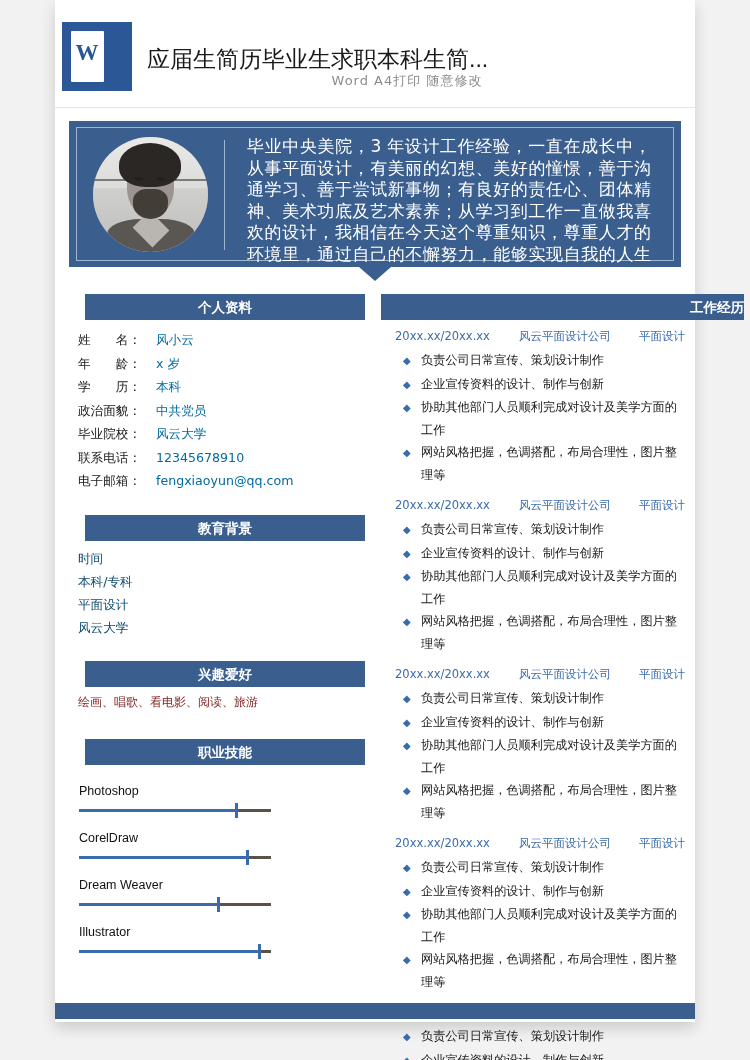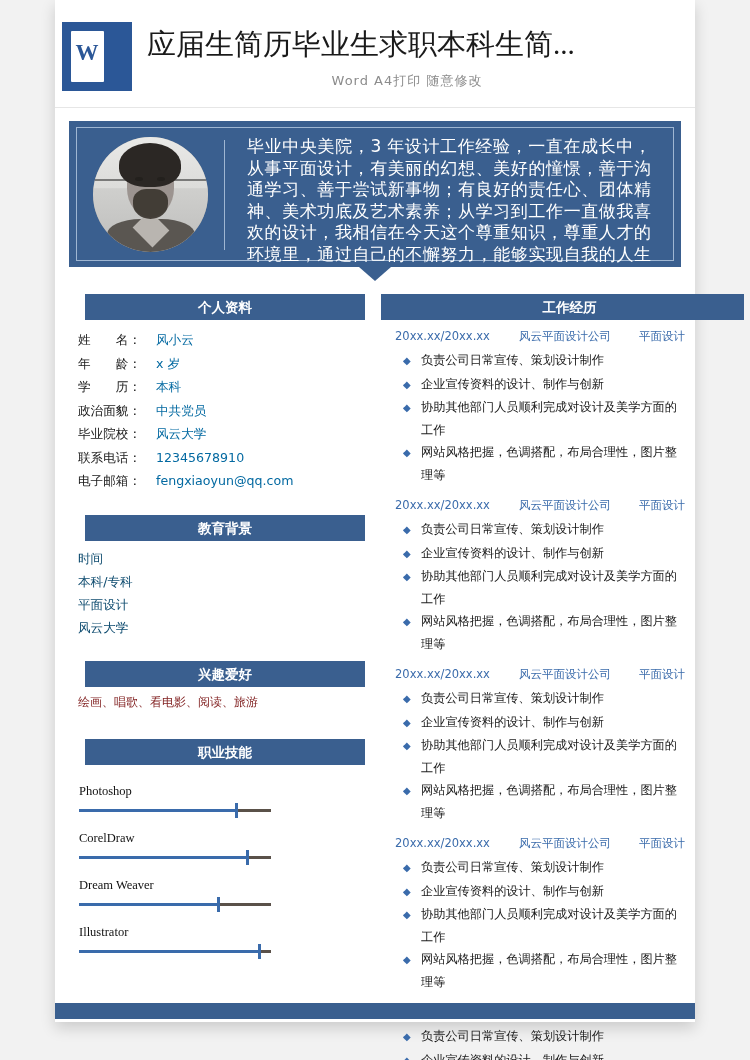--- a/index.html
+++ b/index.html
@@ -70,28 +70,28 @@
     width: 20px; height: 47px;
   }
   .word-logo .lines i {
     display: block;
     height: 2px;
     background: #2b5797;
     margin-bottom: 3px;
   }
   .doc-title {
     position: absolute;
-    left: 92px; top: 24px;
+    left: 92px; top: 39px;
     width: 540px;
-    font-size: 29px;
+    font-size: 23px;
     line-height: 40px;
     color: #1a1a1a;
     white-space: nowrap;
     overflow: hidden;
-    font-family: Liberation Serif, serif;
+    font-family: Liberation Sans, sans-serif;
   }
   .doc-sub {
     position: absolute;
     left: 92px; top: 72px;
     width: 520px;
     text-align: center;
     font-size: 13px;
     color: #8c8c8c;
     letter-spacing: 1px;
     font-family: "DejaVu Sans", sans-serif;
@@ -218,21 +218,21 @@
   .sec-bar {
     background: #3a5f8f;
     color: #ffffff;
     font-weight: bold;
     font-size: 13.5px;
     height: 26px;
     line-height: 26px;
     font-family: "DejaVu Sans", sans-serif;
   }
   .sec-bar.center { text-align: center; width: 280px; margin-left: 14px; }
-  .sec-bar.left   { text-align: center; padding-left: 14px; width: 363px; }
+  .sec-bar.left   { text-align: right; padding-left: 14px; width: 363px; }
 
   
   .info-list { margin-top: 8px; padding-left: 7px; }
   .info-row {
     display: flex;
     align-items: baseline;
     font-size: 12.6px;
     line-height: 23.5px;
     color: #1a1a1a;
     font-family: "DejaVu Sans", sans-serif;
@@ -257,21 +257,21 @@
     font-family: "DejaVu Sans", sans-serif;
   }
 
   
   .skills { margin-top: 18px; padding-left: 8px; }
   .skill { position: relative; height: 47px; }
   .skill-name {
     font-size: 12.5px;
     color: #111111;
     line-height: 16px;
-    font-family: Liberation Serif, serif;
+    font-family: Liberation Sans, sans-serif;
   }
   .skill-track {
     position: absolute;
     left: 0; top: 26px;
     width: 192px;
     height: 3px;
     background: #5a5149;
   }
   .skill-fill {
     position: absolute;

